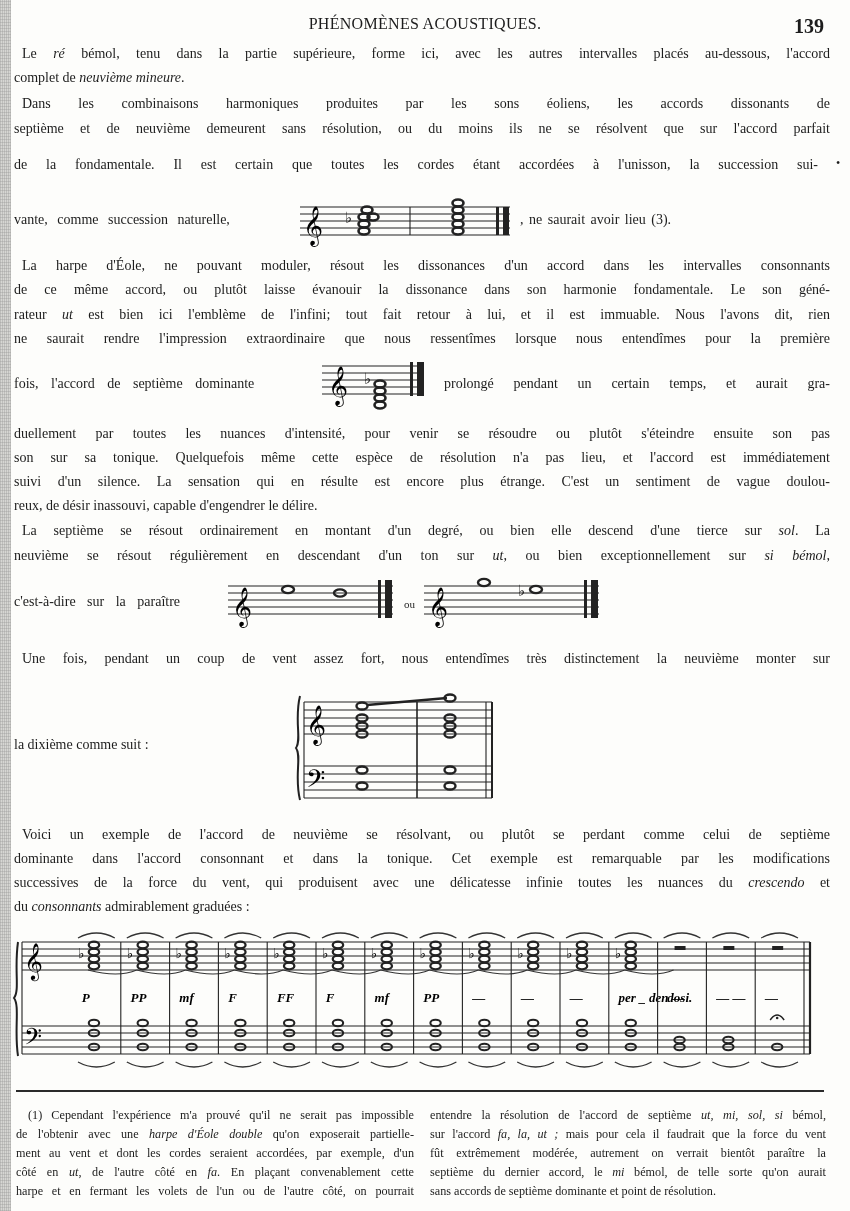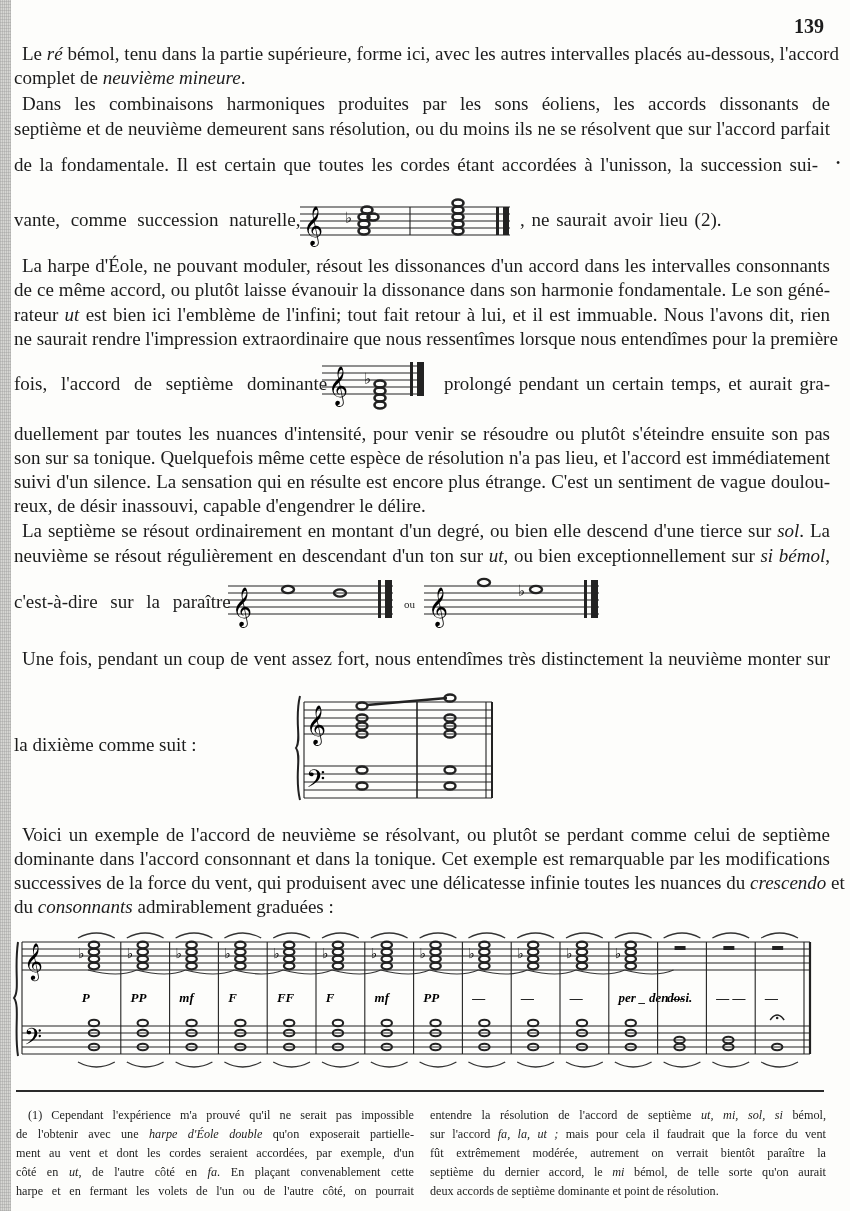--- a/index.html
+++ b/index.html
@@ -21,41 +21,42 @@
     position: absolute; top: 15px; left: 0; width: 850px; height: 22px;
   }
   .running-title {
     position: absolute; left: 0; width: 850px; top: 0; text-align: center;
     font-size: 16px; letter-spacing: 0.3px; font-weight: normal;
   }
   .page-number {
     position: absolute; right: 26px; top: 0; font-size: 20px; font-weight: bold;
   }
   .line {
-    position: absolute; left: 14px; width: 816px; font-size: 19px;
+    position: absolute; left: 14px; width: 816px; font-size: 14px;
     white-space: nowrap; line-height: 20px;
   }
   .just { text-align: justify; text-align-last: justify; }
   .indent { left: 22px; width: 808px; }
   i { font-style: italic; }
   .inline-staff { position: absolute; }
   svg text { font-family: "Liberation Serif", "DejaVu Serif", serif; }
   .fn {
     position: absolute; font-size: 12.2px; line-height: 18.6px; white-space: nowrap;
     text-align: justify; text-align-last: justify;
   }
   .rule { position: absolute; left: 16px; width: 808px; height: 2px; background: #2a2a2a; top: 1090px; }
   .bullet { position: absolute; font-size: 12px; }
 </style>
 </head>
 <body>
 
 <div class="margin-strip"></div>
 
 <div class="header">
+  <div class="running-title">PHÉNOMÈNES ACOUSTIQUES.</div>
   <div class="page-number">139</div>
 </div>
 
 <div class="line just indent" style="top:44px"><span>Le </span><i>ré</i><span> bémol, tenu dans la partie supérieure, forme ici, avec les autres intervalles placés au-dessous, l'accord</span></div>
 <div class="line" style="top:68px"><span>complet de </span><i>neuvième mineure</i><span>.</span></div>
 
 <div class="line just indent" style="top:94px">Dans les combinaisons harmoniques produites par les sons éoliens, les accords dissonants de</div>
 <div class="line just" style="top:119px">septième et de neuvième demeurent sans résolution, ou du moins ils ne se résolvent que sur l'accord parfait</div>
 <div class="line just" style="top:155px; width:804px">de la fondamentale. Il est certain que toutes les cordes étant accordées à l'unisson, la succession sui-</div>
 <div class="bullet" style="left:836px; top:156px">•</div>
@@ -80,21 +81,21 @@
     <ellipse cx="64" cy="38" rx="5.5" ry="3.5"></ellipse>
     <ellipse cx="158" cy="10" rx="5.5" ry="3.5"></ellipse>
       <ellipse cx="158" cy="17" rx="5.5" ry="3.5"></ellipse>
     <ellipse cx="158" cy="24" rx="5.5" ry="3.5"></ellipse>
       <ellipse cx="158" cy="31" rx="5.5" ry="3.5"></ellipse>
     <ellipse cx="158" cy="38" rx="5.5" ry="3.5"></ellipse>
   </g>
   <rect x="196" y="14" width="3" height="28" fill="#222"></rect>
     <rect x="203" y="14" width="6" height="28" fill="#222"></rect>
 </svg>
-<div class="line" style="left:520px; top:210px; width:auto; word-spacing:2px">, ne saurait avoir lieu (2).</div>
+<div class="line" style="left:520px; top:210px; width:auto; word-spacing:2px">, ne saurait avoir lieu (3).</div>
 
 <div class="line just indent" style="top:256px">La harpe d'Éole, ne pouvant moduler, résout les dissonances d'un accord dans les intervalles consonnants</div>
 <div class="line just" style="top:280px">de ce même accord, ou plutôt laisse évanouir la dissonance dans son harmonie fondamentale. Le son géné-</div>
 <div class="line just" style="top:305px"><span>rateur </span><i>ut</i><span> est bien ici l'emblème de l'infini; tout fait retour à lui, et il est immuable. Nous l'avons dit, rien</span></div>
 <div class="line just" style="top:329px">ne saurait rendre l'impression extraordinaire que nous ressentîmes lorsque nous entendîmes pour la première</div>
 
 <div class="line" style="top:374px; width:auto; word-spacing:9px">fois, l'accord de septième dominante</div>
 <svg class="inline-staff" style="left:322px; top:358px" width="112" height="52">
   <g stroke="#222" stroke-width="1.1">
     <line x1="0" y1="8" x2="102" y2="8"></line>
@@ -408,13 +409,13 @@
 <div class="fn" style="left:28px; top:1106px; width:386px">(1) Cependant l'expérience m'a prouvé qu'il ne serait pas impossible</div>
 <div class="fn" style="left:16px; top:1125px; width:398px"><span>de l'obtenir avec une </span><i>harpe d'Éole double</i><span> qu'on exposerait partielle-</span></div>
 <div class="fn" style="left:16px; top:1144px; width:398px">ment au vent et dont les cordes seraient accordées, par exemple, d'un</div>
 <div class="fn" style="left:16px; top:1163px; width:398px"><span>côté en </span><i>ut</i><span>, de l'autre côté en </span><i>fa</i><span>. En plaçant convenablement cette</span></div>
 <div class="fn" style="left:16px; top:1182px; width:398px">harpe et en fermant les volets de l'un ou de l'autre côté, on pourrait</div>
 
 <div class="fn" style="left:430px; top:1106px; width:396px"><span>entendre la résolution de l'accord de septième </span><i>ut, mi, sol, si</i><span> bémol,</span></div>
 <div class="fn" style="left:430px; top:1125px; width:396px"><span>sur l'accord </span><i>fa, la, ut ;</i><span> mais pour cela il faudrait que la force du vent</span></div>
 <div class="fn" style="left:430px; top:1144px; width:396px">fût extrêmement modérée, autrement on verrait bientôt paraître la</div>
 <div class="fn" style="left:430px; top:1163px; width:396px"><span>septième du dernier accord, le </span><i>mi</i><span> bémol, de telle sorte qu'on aurait</span></div>
-<div class="fn" style="left:430px; top:1182px; width:auto; text-align-last:auto">deux accords de septième dominante et point de résolution.</div>
+<div class="fn" style="left:430px; top:1182px; width:auto; text-align-last:auto">sans accords de septième dominante et point de résolution.</div>
 
 </body></html>

